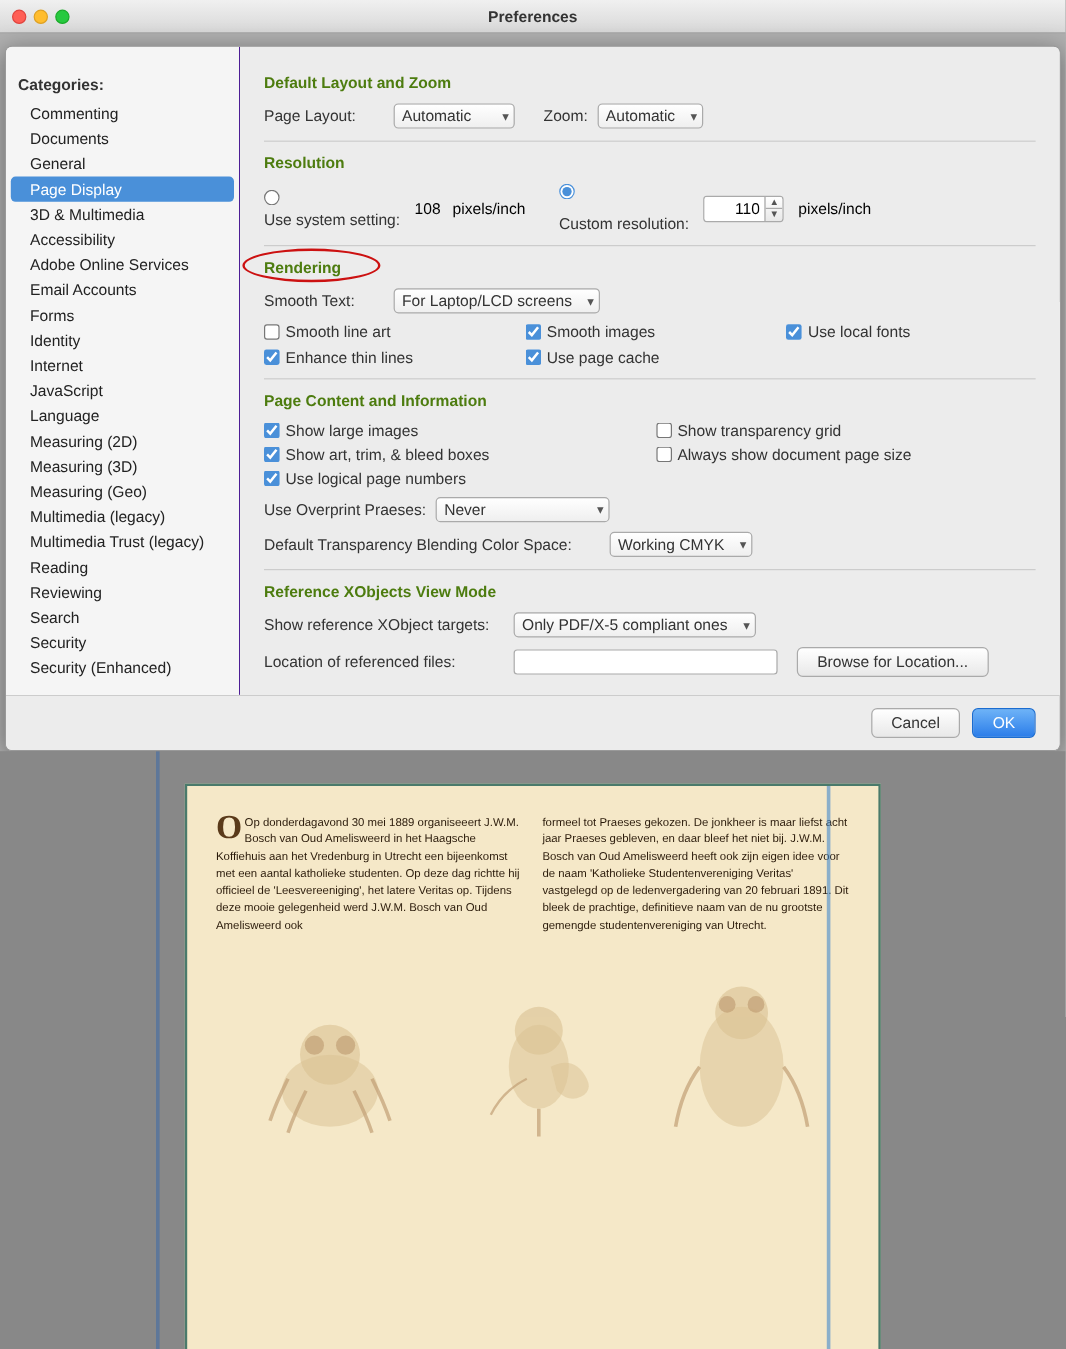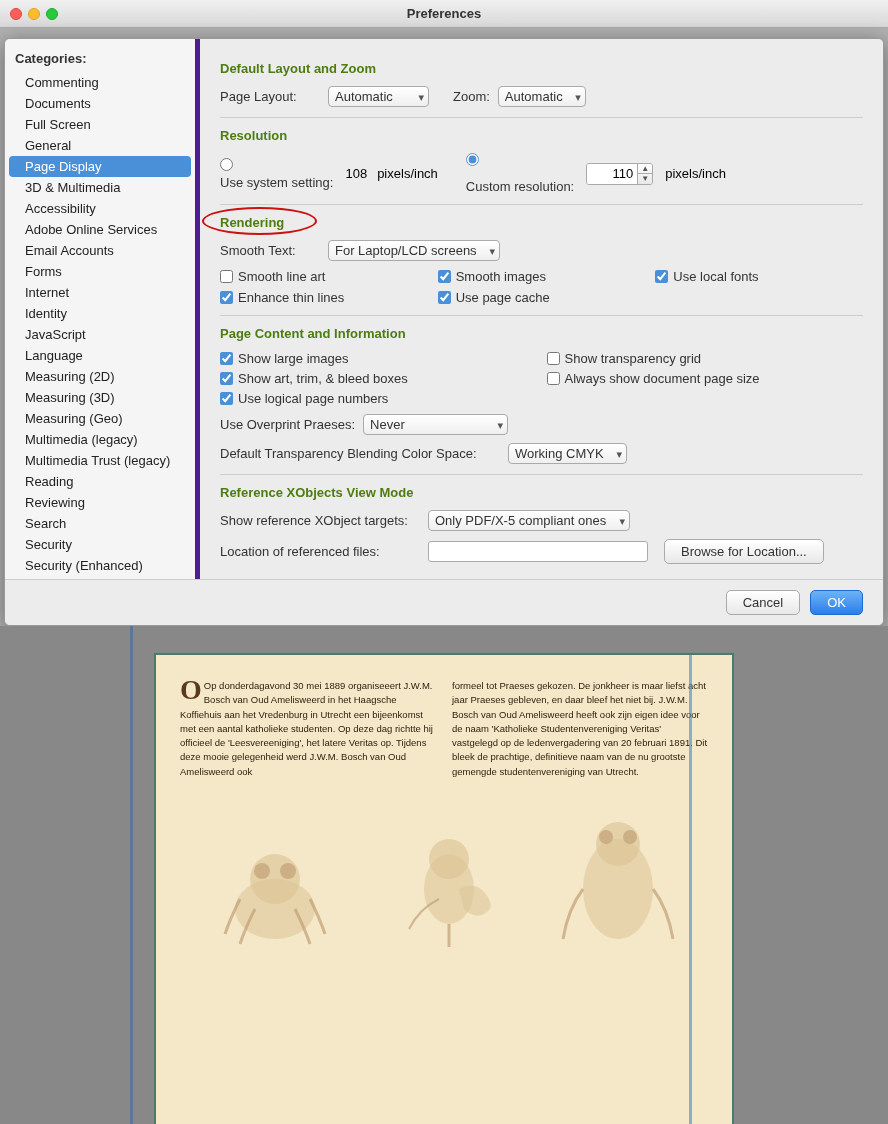--- a/index.html
+++ b/index.html
@@ -54,23 +54,23 @@
     .prefs-body {
       display: flex;
       height: 540px;
     }
 
     
     .sidebar {
       width: 195px;
       min-width: 195px;
       background: #f5f5f5;
-      border-right: 5px solid #4c1d95;
+      border-right: 1px solid #4c1d95;
       overflow-y: auto;
-      padding: 8px 0;
+      padding: 20px 0;
     }
     .sidebar-title {
       font-weight: 700;
       font-size: 13px;
       color: #333;
       padding: 4px 10px 6px;
     }
     .sidebar-item {
       padding: 3px 12px 3px 20px;
       cursor: pointer;
@@ -360,30 +360,29 @@
 </div>
 
 <div class="prefs-dialog-wrapper">
   <div class="prefs-dialog">
     <div class="prefs-body">
 
       <div class="sidebar">
         <div class="sidebar-title">Categories:</div>
         <div class="sidebar-item">Commenting</div>
         <div class="sidebar-item">Documents</div>
-        <div class="sidebar-item">Full Screen</div>
         <div class="sidebar-item">General</div>
         <div class="sidebar-item active">Page Display</div>
         <div class="sidebar-item">3D &amp; Multimedia</div>
         <div class="sidebar-item">Accessibility</div>
         <div class="sidebar-item">Adobe Online Services</div>
         <div class="sidebar-item">Email Accounts</div>
         <div class="sidebar-item">Forms</div>
+        <div class="sidebar-item">Identity</div>
         <div class="sidebar-item">Internet</div>
-        <div class="sidebar-item">Identity</div>
         <div class="sidebar-item">JavaScript</div>
         <div class="sidebar-item">Language</div>
         <div class="sidebar-item">Measuring (2D)</div>
         <div class="sidebar-item">Measuring (3D)</div>
         <div class="sidebar-item">Measuring (Geo)</div>
         <div class="sidebar-item">Multimedia (legacy)</div>
         <div class="sidebar-item">Multimedia Trust (legacy)</div>
         <div class="sidebar-item">Reading</div>
         <div class="sidebar-item">Reviewing</div>
         <div class="sidebar-item">Search</div>

